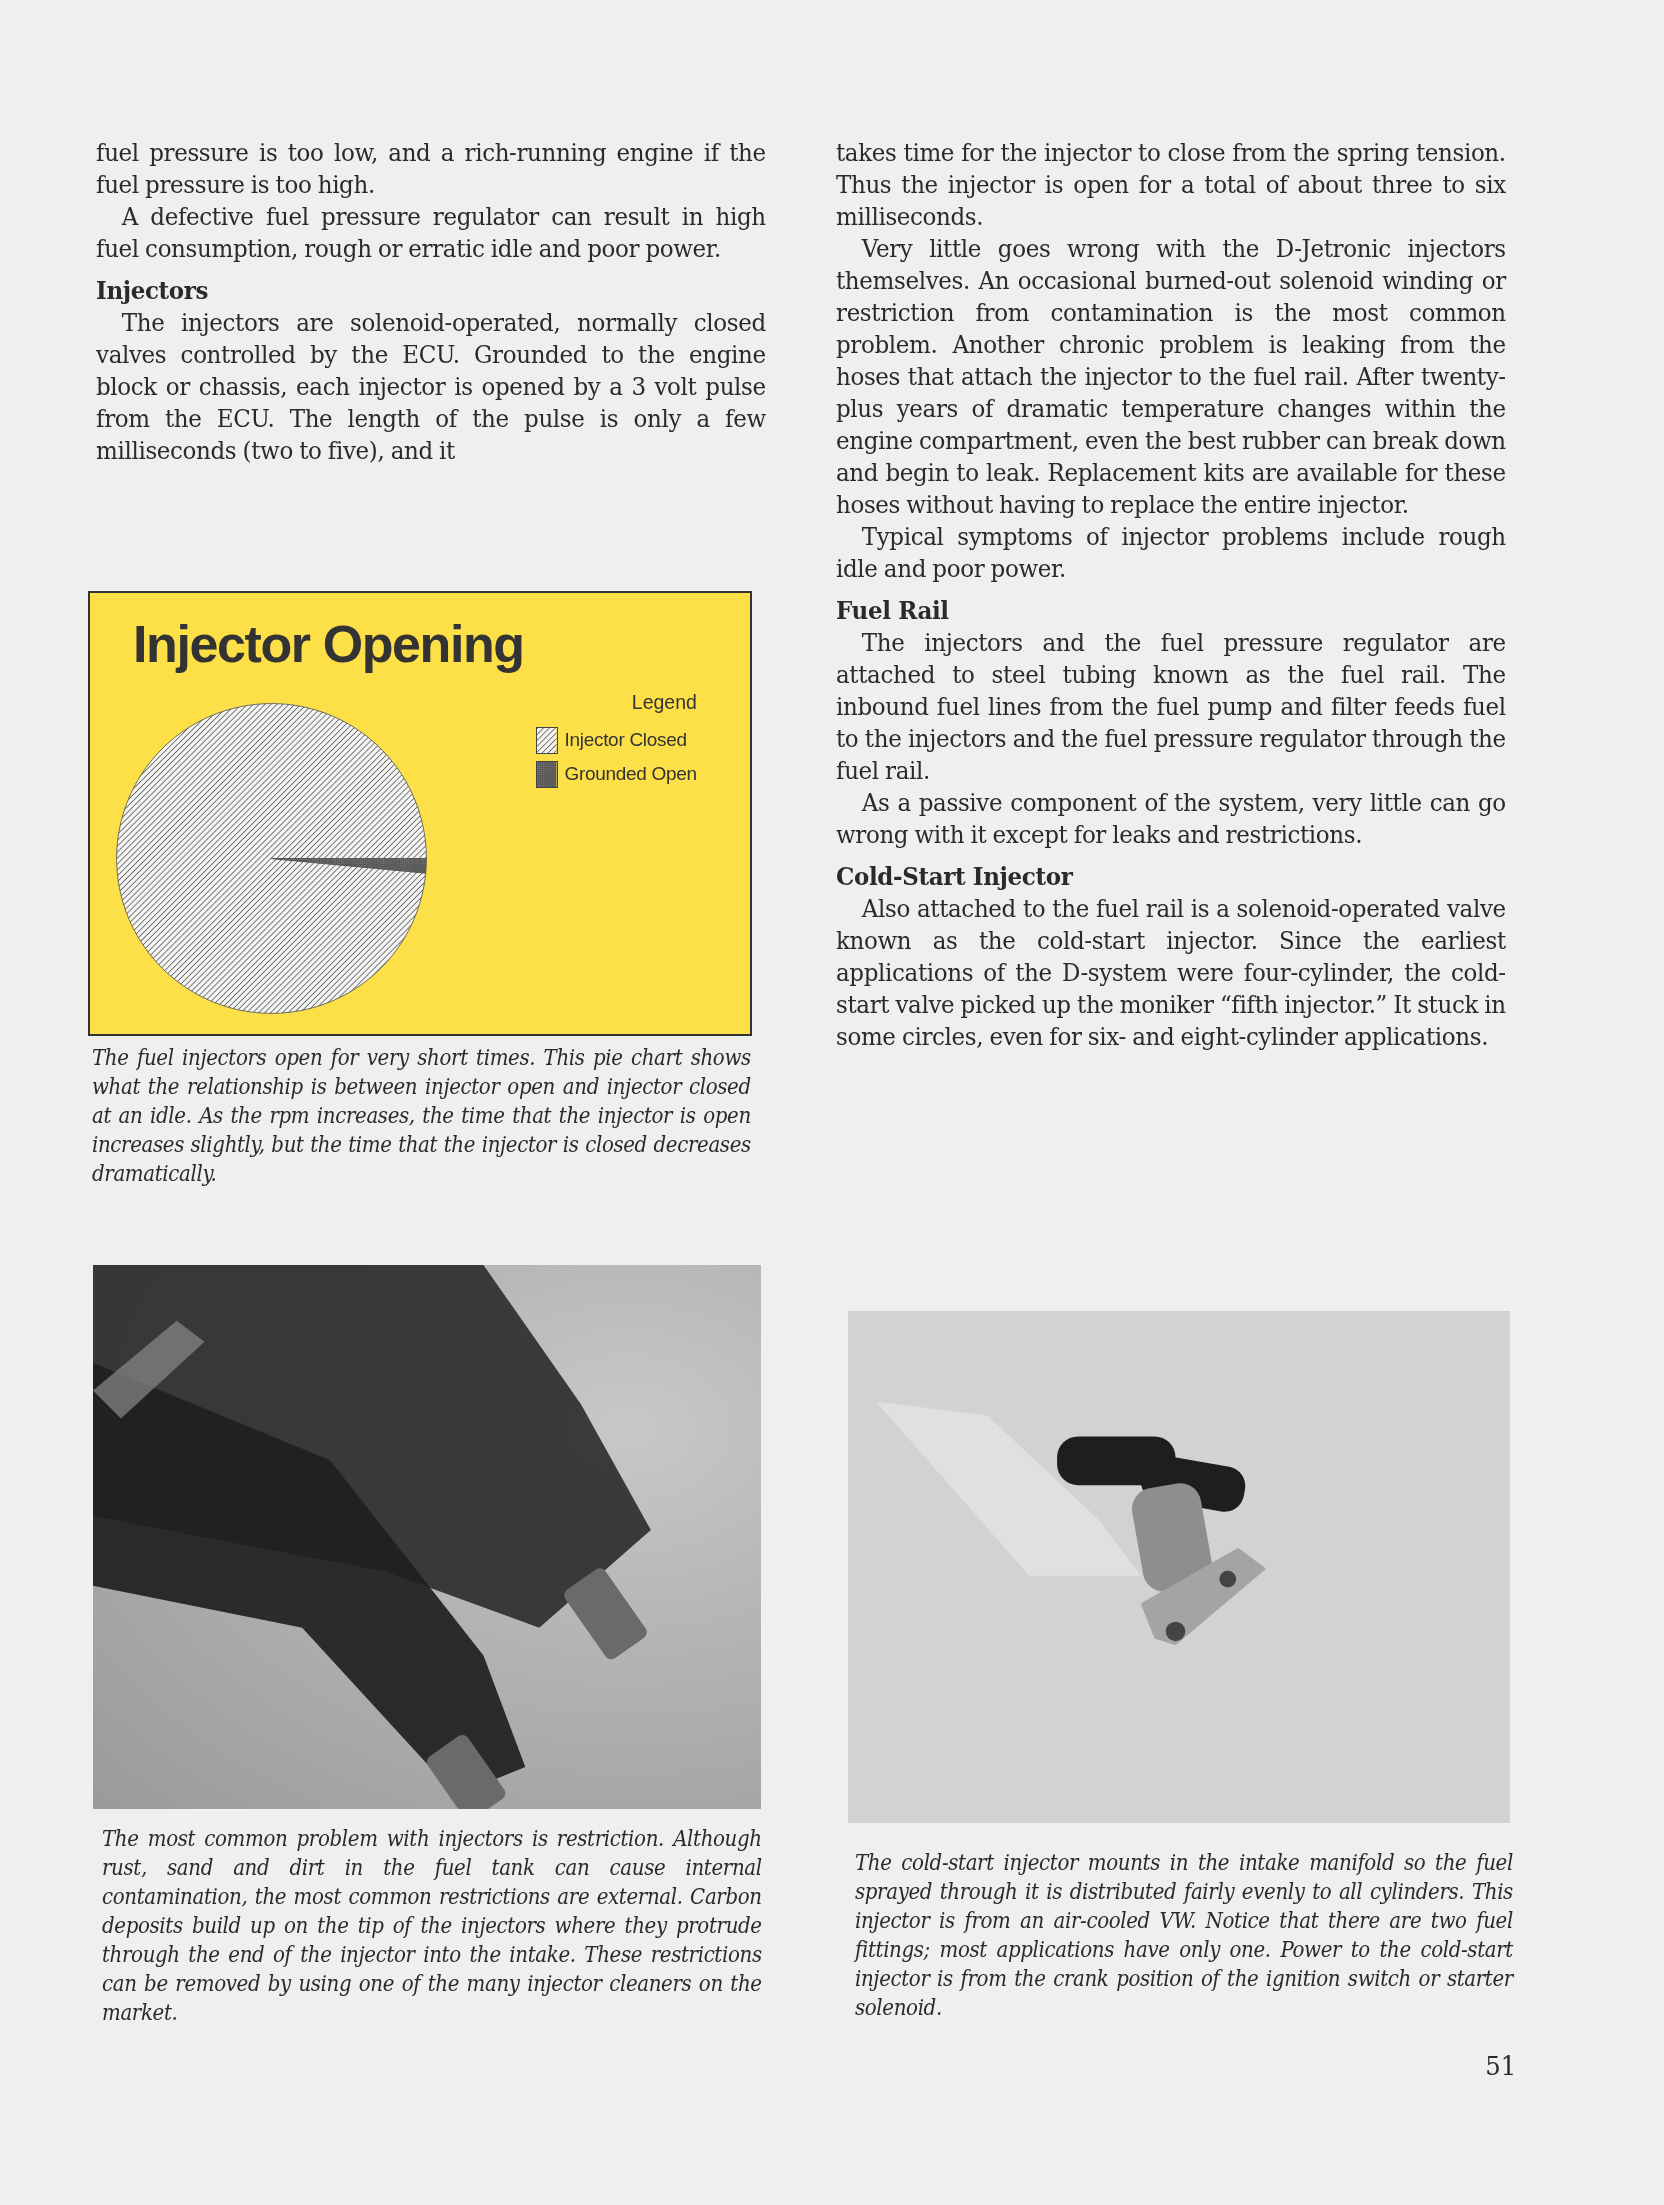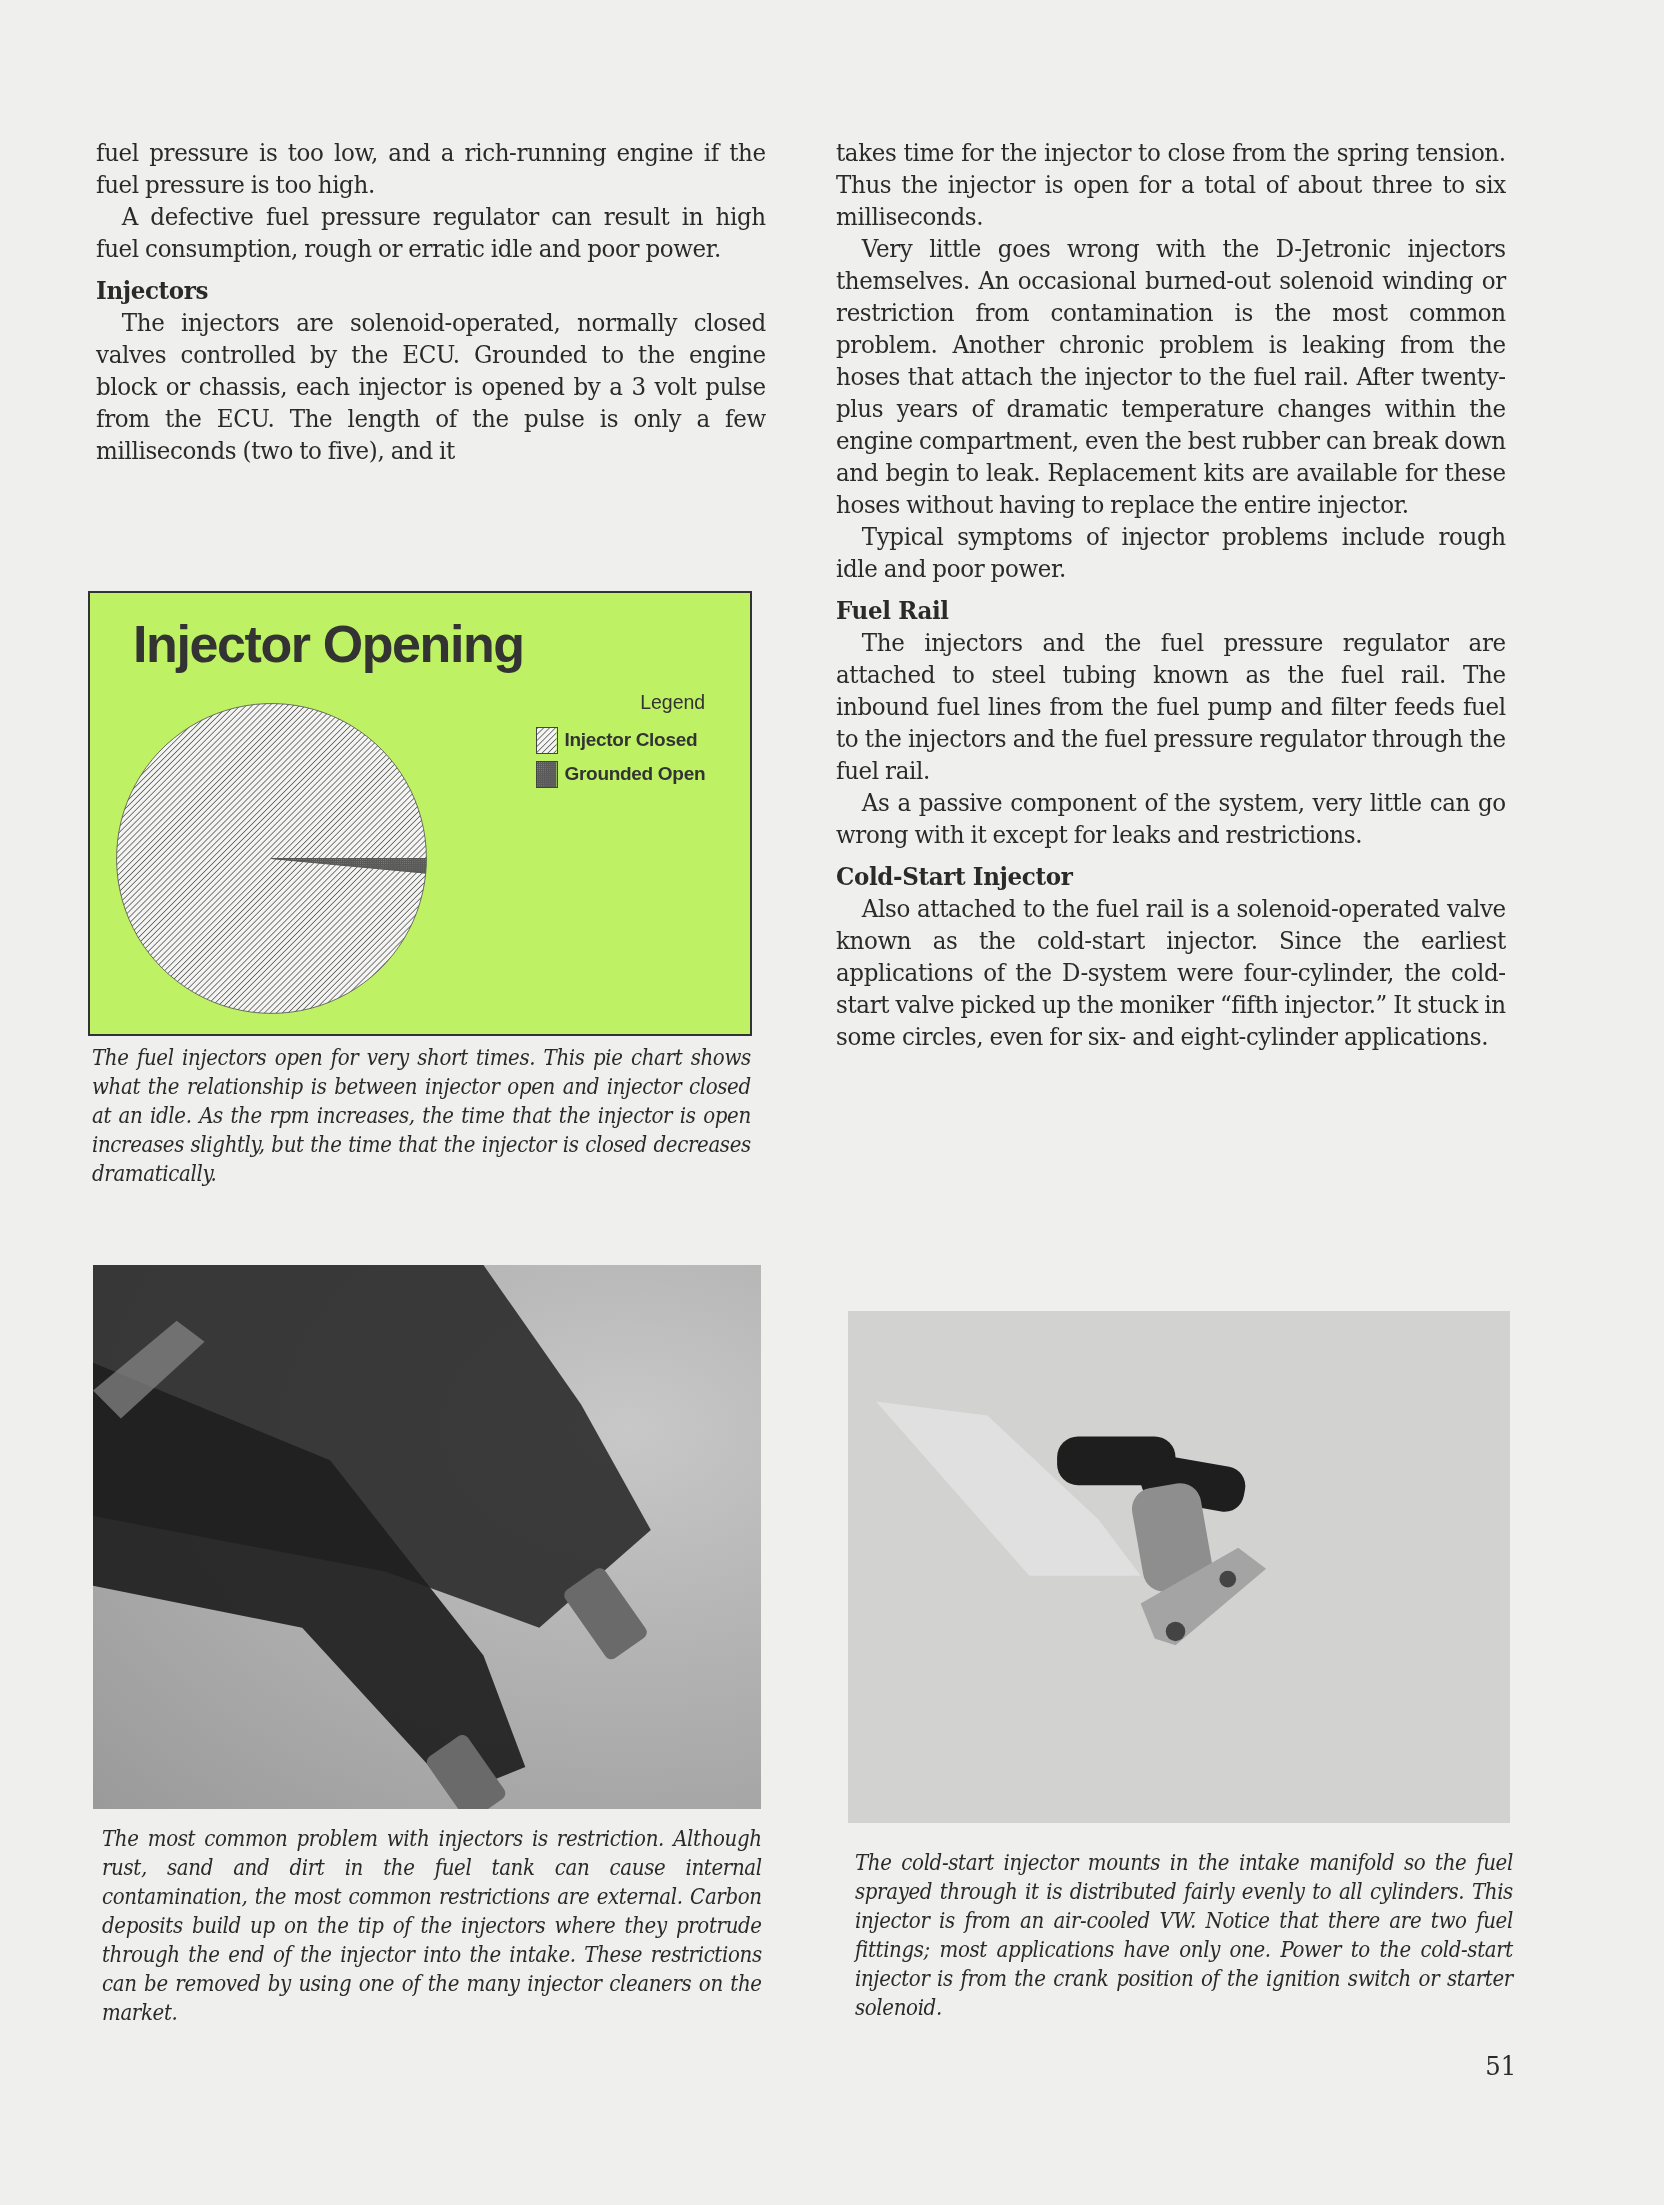--- a/index.html
+++ b/index.html
@@ -52,21 +52,21 @@
     transform: scaleX(0.9);
     transform-origin: left top;
     width: 739px;
   }
   
   #chart-box {
     position: absolute;
     left: 88px; top: 591px;
     width: 660px; height: 441px;
     border: 2.8px solid #333;
-    background: #bef264;
+    background: #fde047;
   }
   #chart-title {
     position: absolute;
     left: 43px; top: 21px;
     font-family: "Liberation Sans", sans-serif;
     font-size: 52px;
     color: #333;
     letter-spacing: -1.4px;
     margin: 0;
   }
@@ -88,21 +88,21 @@
   }
   .legend-row {
     display: flex; align-items: center;
     margin-bottom: 7px;
   }
   .legend-swatch {
     width: 19.5px; height: 25px;
     border: 0.7px solid #444;
     margin-right: 7px;
   }
-  .legend-label { font-size: 19px; letter-spacing: -0.3px; font-weight: bold; }
+  .legend-label { font-size: 19px; letter-spacing: -0.3px; }
   #chart-caption { position: absolute; left: 92px; top: 1043px; }
 
   
   .photo {
     position: absolute;
     overflow: hidden;
   }
   #photo-injectors {
     left: 93px; top: 1265px;
     width: 668px; height: 544px;

